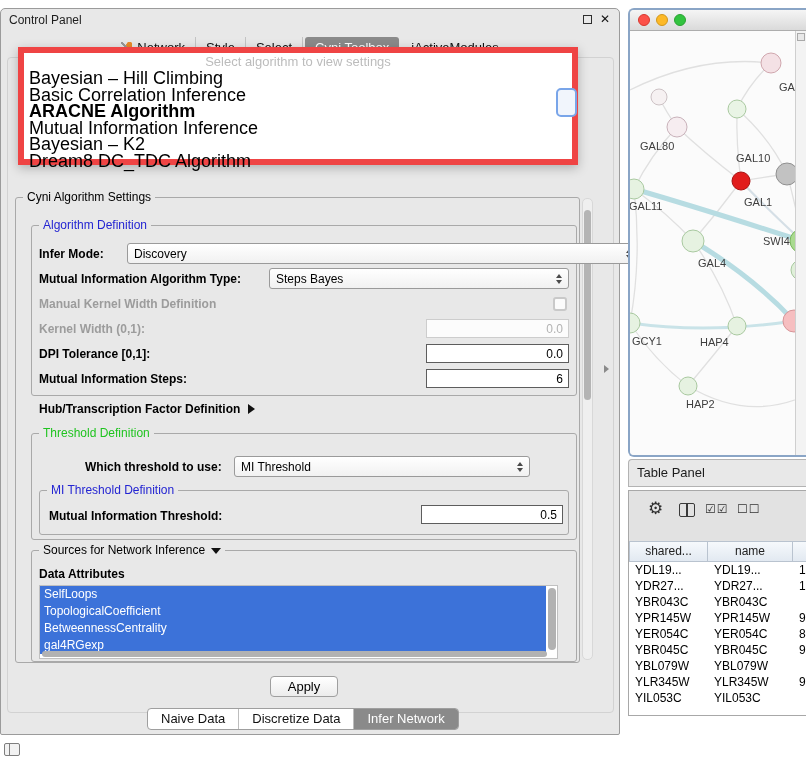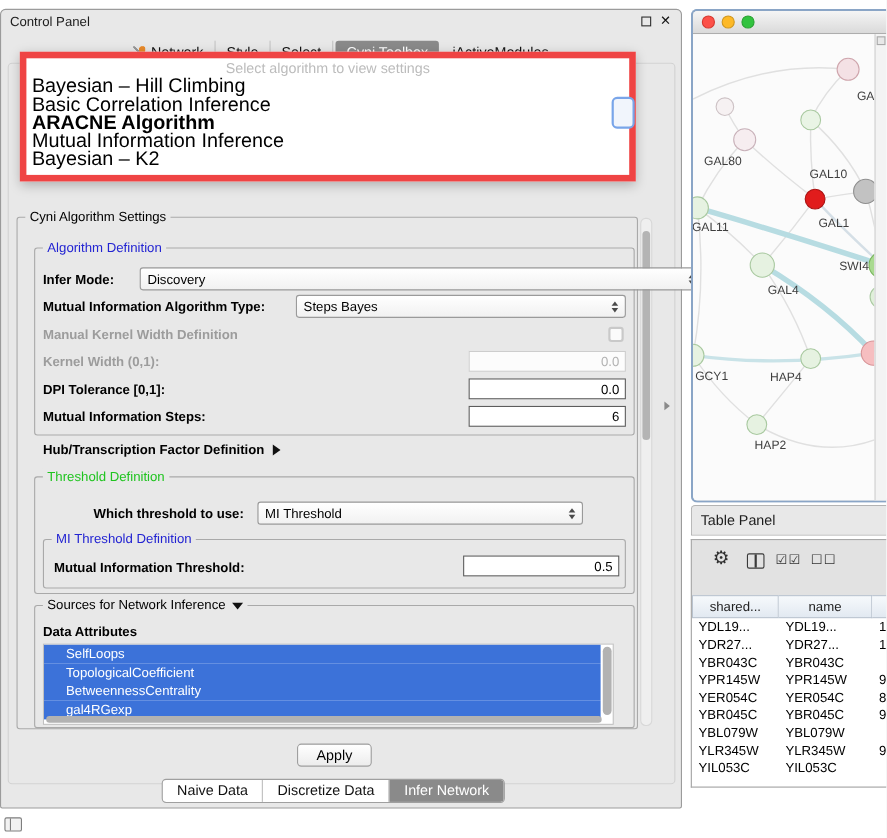--- a/index.html
+++ b/index.html
@@ -69,21 +69,21 @@
   .v-scroll { position:absolute; left:581px; top:189px; width:11px; height:462px;
     background:#efefef; border:1px solid #d8d8d8; border-radius:5px; }
   .v-scroll .thumb { position:absolute; left:1px; top:11px; width:7px; height:190px; background:#b4b4b4; border-radius:4px; }
   .splitter-arrow { position:absolute; left:603px; top:356px; width:0; height:0;
     border-top:4px solid transparent; border-bottom:4px solid transparent; border-left:5px solid #8a8a8a; }
 
   
   .attr-list { position:absolute; left:38px; top:576px; width:519px; height:74px;
     background:#fff; border:1px solid #c0c0c0; overflow:hidden; }
   .attr-item { height:17px; line-height:17px; background:#3c72d9; color:#fff; font-size:12px;
-    padding-left:20px; width:calc(100% - 11px); white-space:nowrap; }
+    padding-left:4px; width:calc(100% - 11px); white-space:nowrap; }
   .attr-vthumb { position:absolute; right:1px; top:2px; width:8px; height:62px; background:#b2b2b2; border-radius:4px; }
   .attr-hthumb { position:absolute; left:2px; bottom:1px; height:6px; width:505px; background:#b2b2b2; border-radius:3px; }
 
   .apply-btn { position:absolute; left:269px; top:667px; width:68px; height:21px;
     background:linear-gradient(#ffffff,#ececec); border:1px solid #9f9f9f; border-radius:4px;
     font-size:13px; color:#000; text-align:center; line-height:19px; }
 
   .seg-control { position:absolute; left:146px; top:699px; height:22px; display:flex;
     background:#fff; border:1px solid #9f9f9f; border-radius:4px; overflow:hidden; }
   .seg { line-height:20px; padding:0 13px; font-size:13px; color:#111; border-right:1px solid #bdbdbd; white-space:nowrap; }
@@ -263,20 +263,21 @@
   </div>
 
   <div id="algo-popup" data-name="algorithm-dropdown-popup">
     <div class="popup-placeholder" data-name="algorithm-dropdown-placeholder">Select algorithm to view settings</div>
     <div data-name="algorithm-dropdown-items">
         <div class="popup-item" data-name="algorithm-option-bayesian-hill-climbing">Bayesian – Hill Climbing</div>
         <div class="popup-item" data-name="algorithm-option-basic-correlation-inference">Basic Correlation Inference</div>
         <div class="popup-item bold" data-name="algorithm-option-aracne-algorithm">ARACNE Algorithm</div>
         <div class="popup-item" data-name="algorithm-option-mutual-information-inference">Mutual Information Inference</div>
         <div class="popup-item" data-name="algorithm-option-bayesian-k2">Bayesian – K2</div>
+        <div class="popup-item" data-name="algorithm-option-dream8-dc-tdc-algorithm">Dream8 DC_TDC Algorithm</div>
       </div>
   </div>
   <div id="refresh-frag" data-name="refresh-button-fragment"></div>
 
   <div id="net-window" data-name="network-view-window">
     <div class="net-titlebar" data-name="network-window-titlebar">
       <span class="light red" data-name="close-traffic-light"></span>
       <span class="light yellow" data-name="minimize-traffic-light"></span>
       <span class="light green" data-name="zoom-traffic-light"></span>
     </div>

